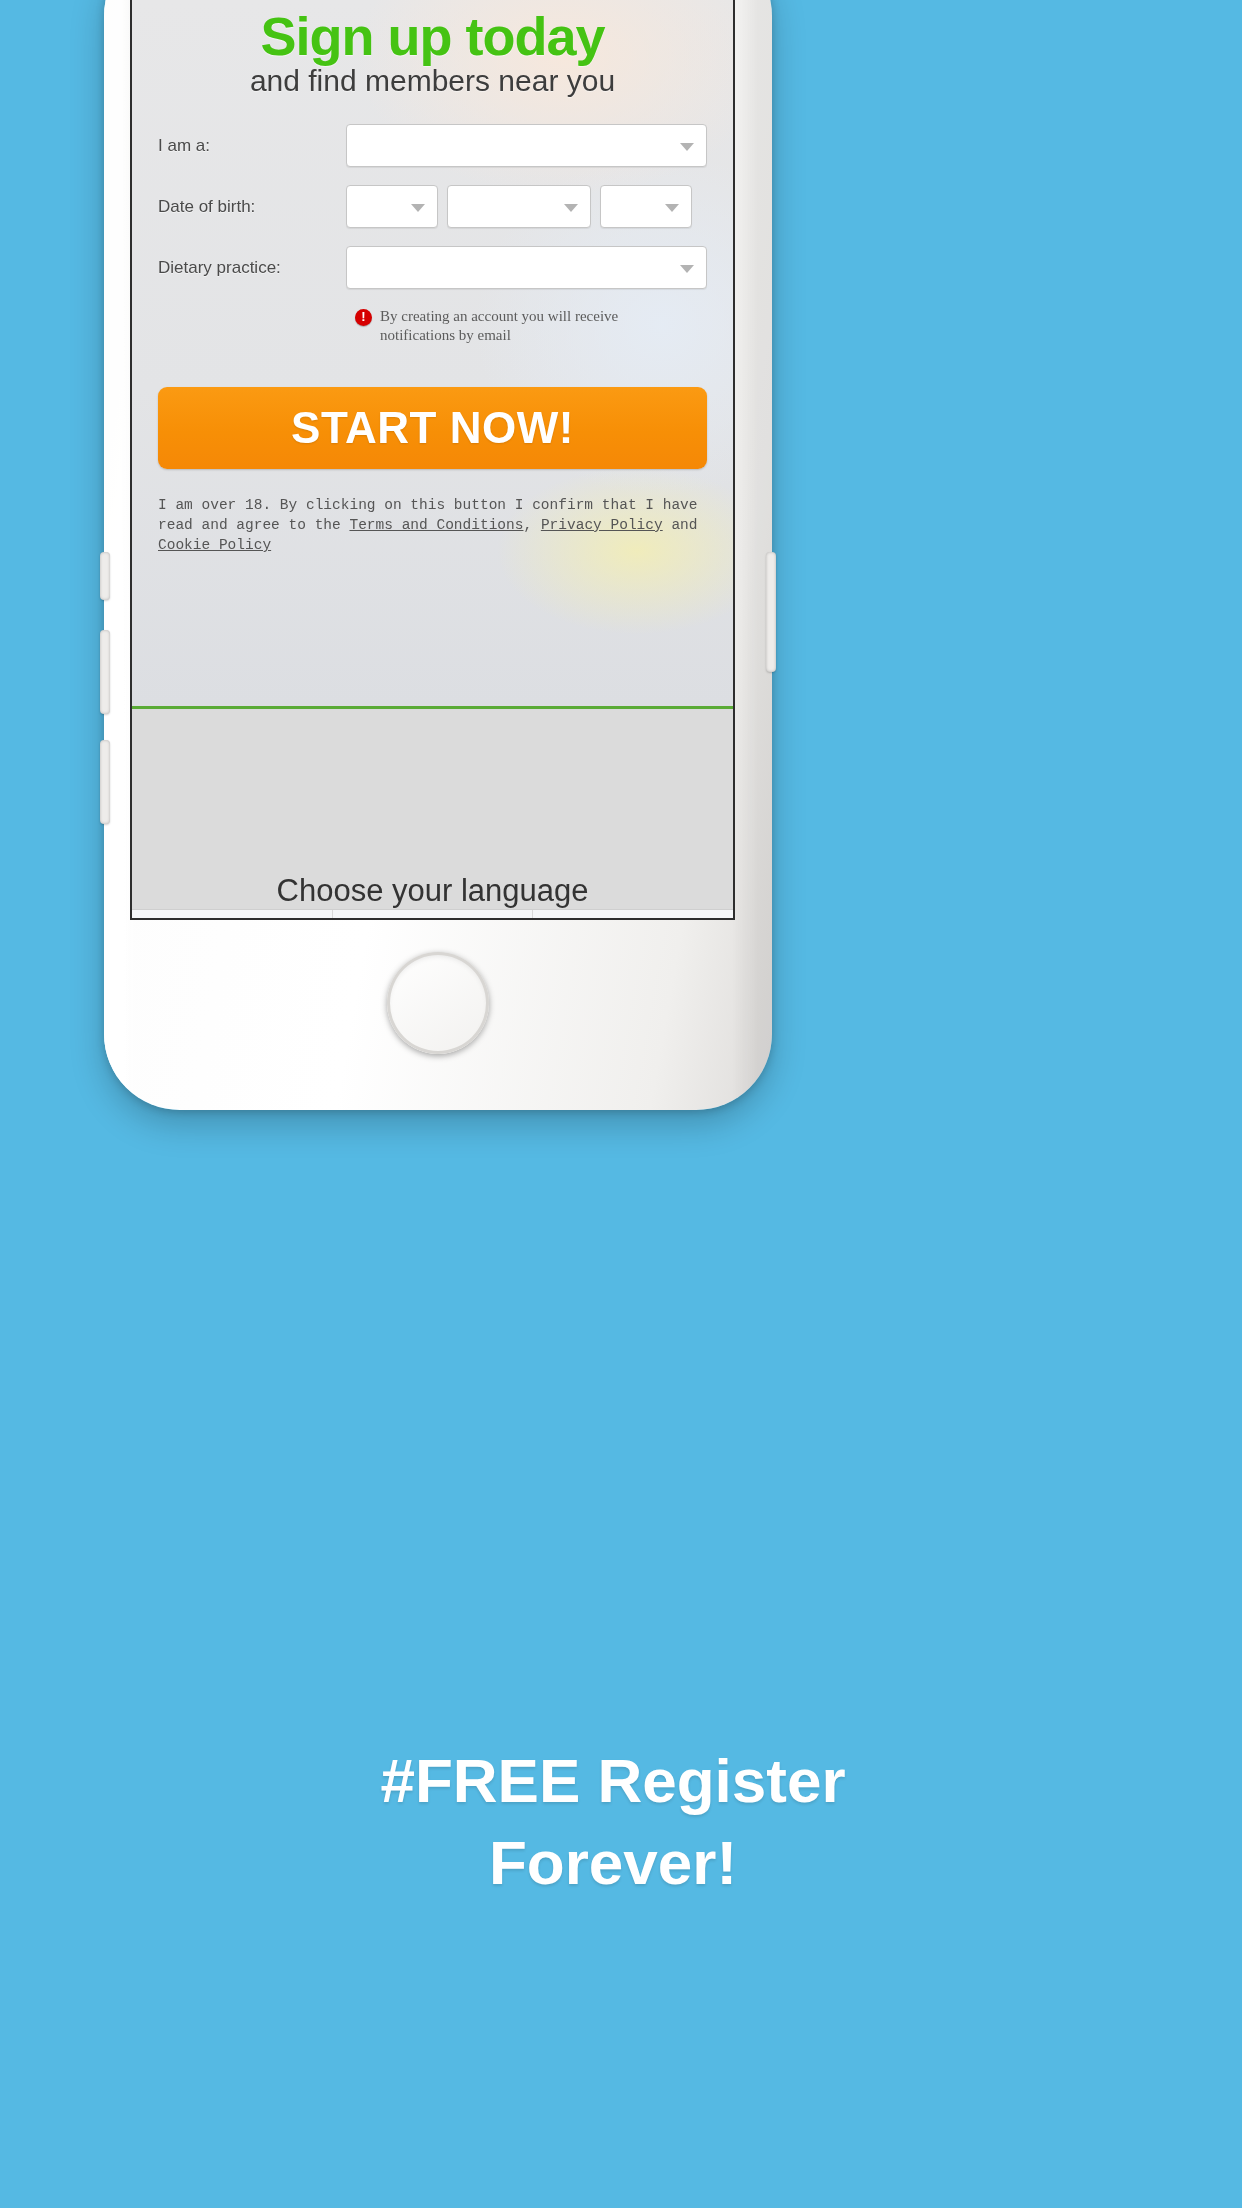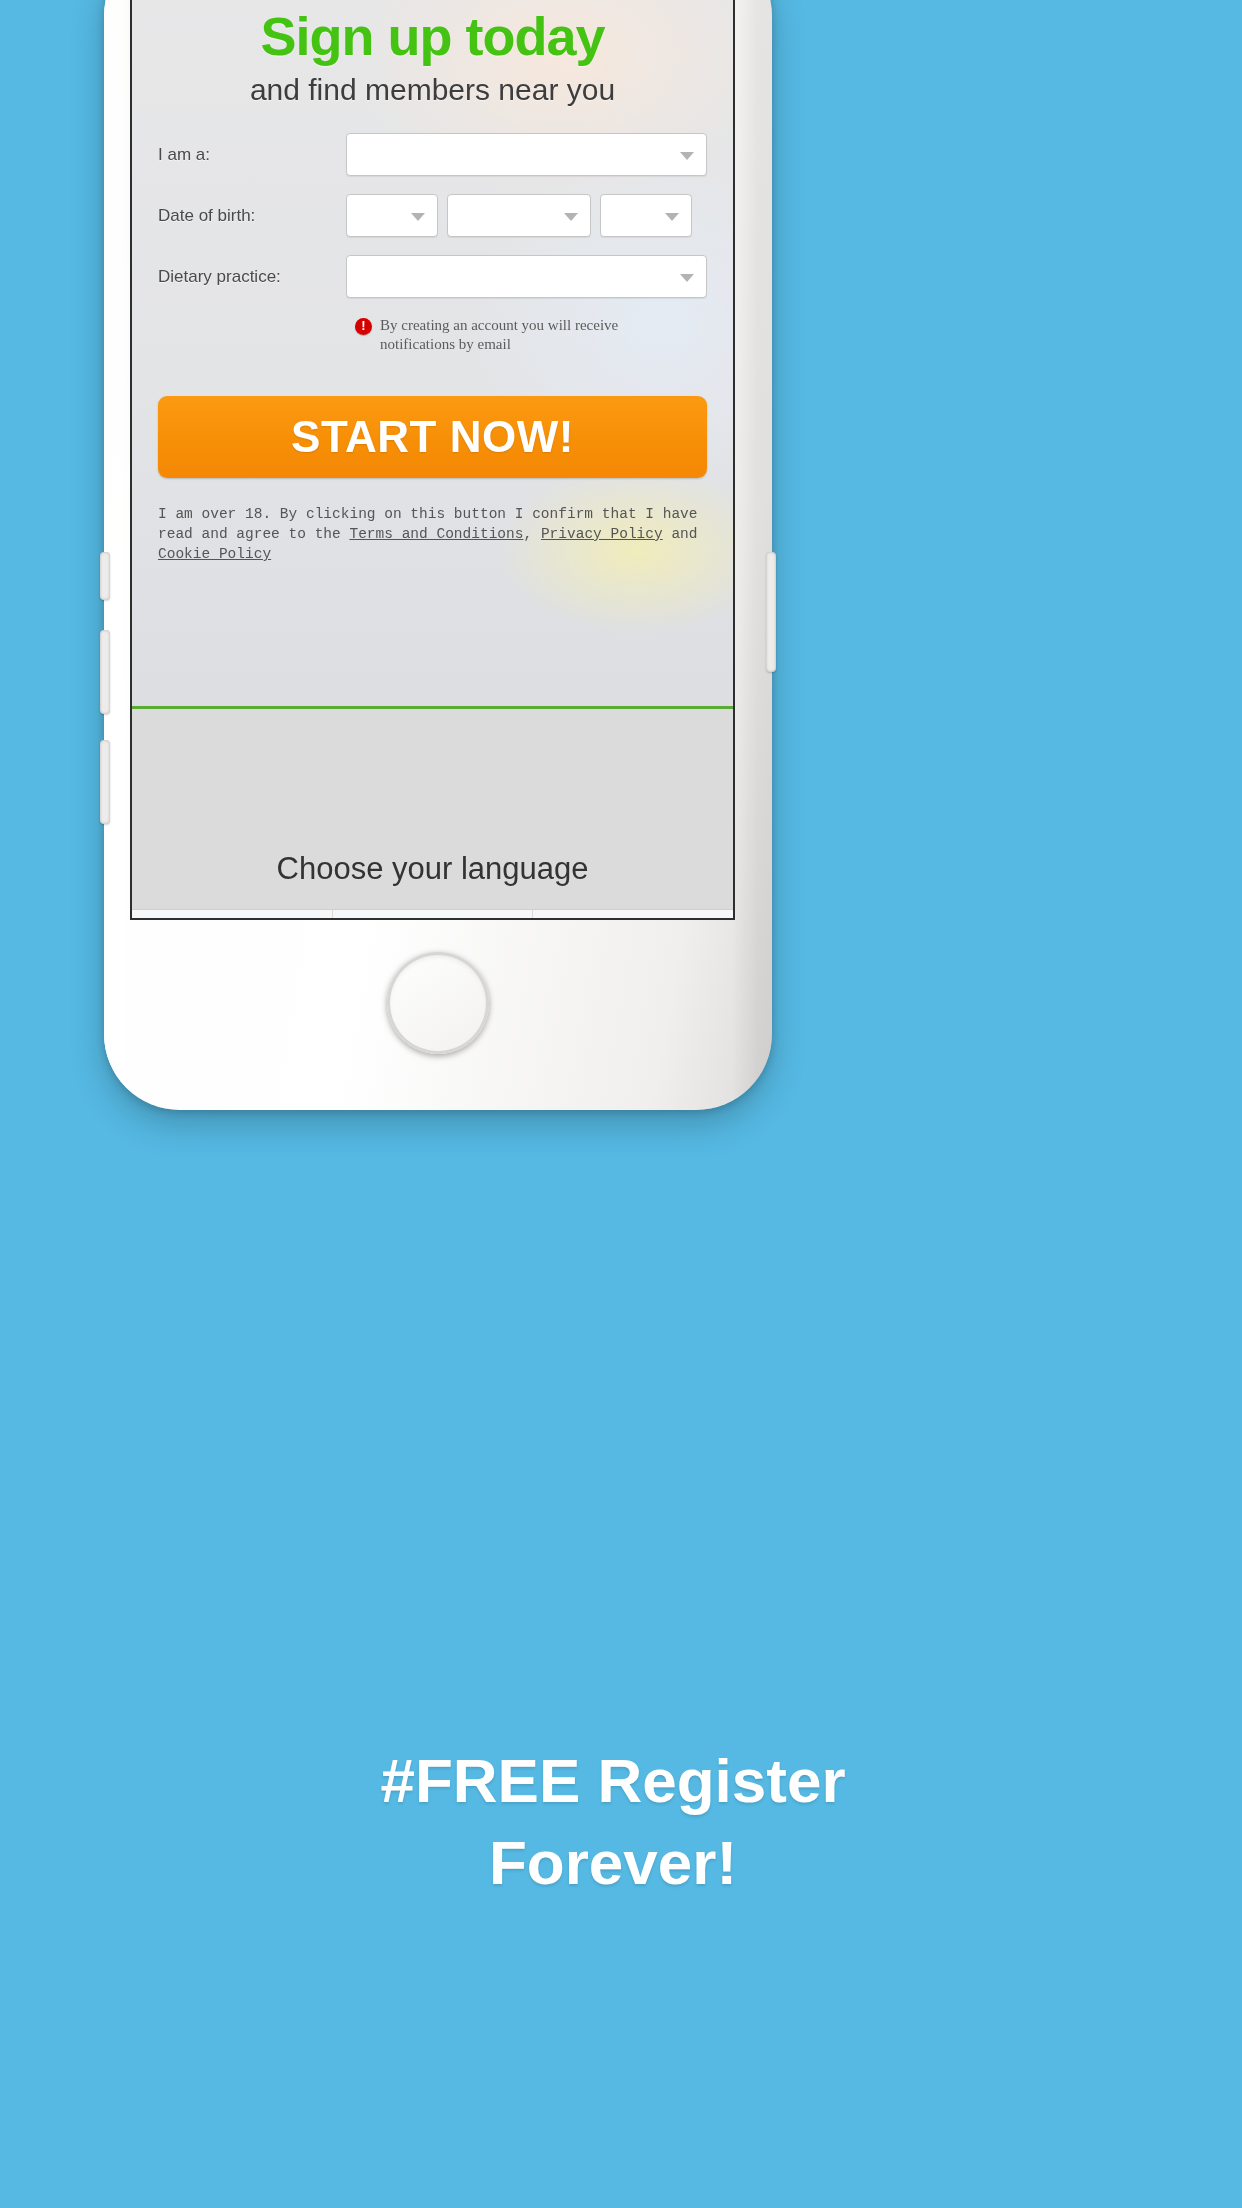--- a/index.html
+++ b/index.html
@@ -68,21 +68,21 @@
     height: 706px;
     overflow:hidden;
   }
   .hero-head { text-align:center; padding-top:8px; }
   .hero-title {
     font-size: 54px; font-weight: bold; color:#45c313;
     letter-spacing:-1px; line-height:56px;
     text-shadow: 0 1px 1px rgba(255,255,255,.6);
   }
   .hero-sub {
-    font-size: 30px; color:#3d3d3d; margin-top: 9px; line-height: 34px;
+    font-size: 30px; color:#3d3d3d; line-height: 34px;
     text-shadow: 0 1px 1px rgba(255,255,255,.5);
   }
 
   .form { margin-top: 26px; padding: 0 26px 0 26px; }
   .row { display:flex; align-items:center; margin-bottom: 18px; }
   .row-label {
     width: 188px; flex:0 0 188px;
     font-size: 17px; color:#4a4a4a;
     text-shadow:0 1px 0 rgba(255,255,255,.55);
   }
@@ -142,21 +142,21 @@
     font-size: 14.5px; line-height: 20px; color:#555;font-family:Liberation Mono, monospace;
   }
   .terms a { color:#555; text-decoration:underline; }
 
   .divider-green { height:3px; background:#5aab36; }
 
   .lang-head-area {
     background:#dbdbdb; height:200px; position:relative;
   }
   .lang-head {
-    position:absolute; left:0; right:0; bottom:22px;
+    position:absolute; left:0; right:0; bottom:0;
     text-align:center; font-size:31px; color:#333;
   }
 
   .lang-box {
     border-top:1px solid #cfcfcf;
     background:#f6f7f9;
     display:flex; height:222px;
   }
   .lang-col {
     flex:1; padding: 13px 0 0 17px;

